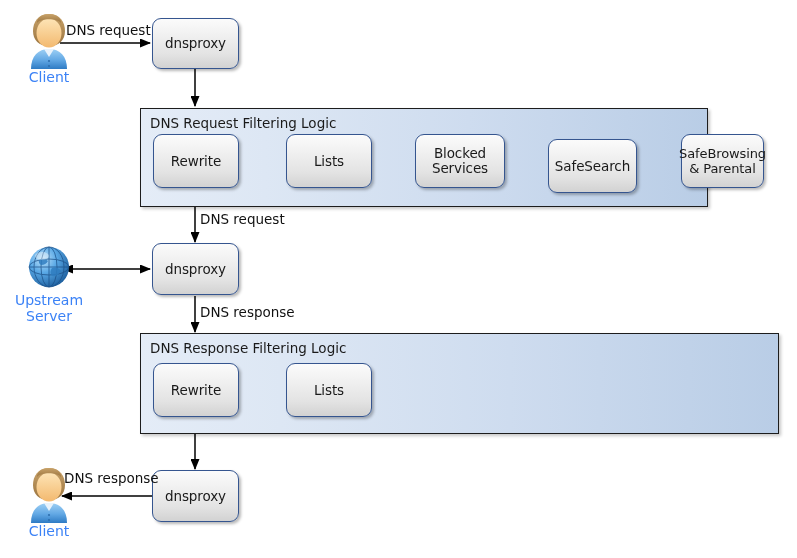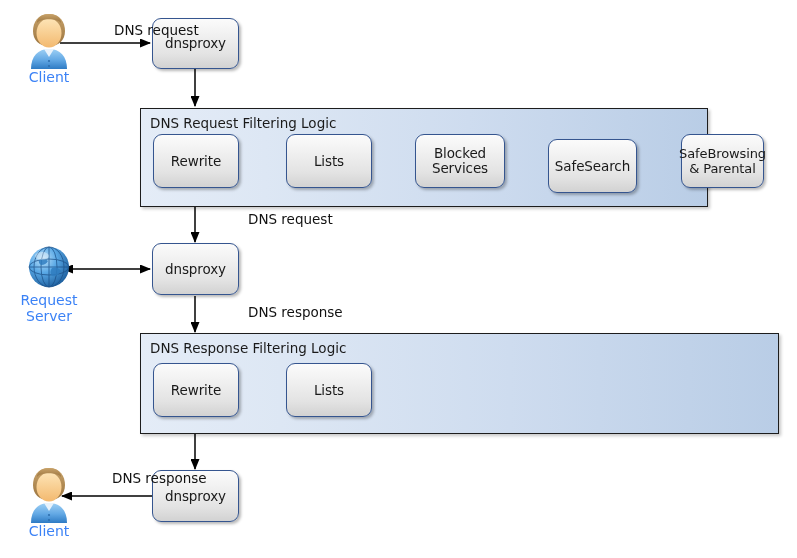--- a/index.html
+++ b/index.html
@@ -65,21 +65,20 @@
   }
 
   
   .lbl {
     position: absolute;
     font-size: 13.5px;
     line-height: 15.5px;
     color: #111111;
     white-space: nowrap;
     z-index: 4;
-    padding-left: 48px;
   }
   .lbl.center { text-align: center; }
 
   
   .actor {
     position: absolute;
     z-index: 4;
   }
   .actor-caption {
     position: absolute;
@@ -213,21 +212,21 @@
         <ellipse cx="24" cy="24" rx="15" ry="20"></ellipse>
         <line x1="4" y1="24" x2="44" y2="24"></line>
         <line x1="24" y1="4" x2="24" y2="44"></line>
       </g>
       <path d="M14 17 q5 -3 9 1 q-2 4 -7 4 q-3 -2 -2 -5 Z" fill="#2f7cc0" opacity="0.85"></path>
       <path d="M27 25 q6 -2 9 3 q-3 6 -9 5 q-3 -4 0 -8 Z" fill="#2f7cc0" opacity="0.85"></path>
       <ellipse cx="17" cy="13" rx="7" ry="4" fill="#ffffff" opacity="0.35"></ellipse>
     </svg>
   </div>
   <div class="actor-caption" style="left:8px; top:293px; width:82px;">
-    <span>Request</span><br>
+    <span>Upstream</span><br>
     <span>Server</span>
   </div>
 
   <div class="node" style="left:152px; top:243px; width:87px; height:52px;">
     <span>dnsproxy</span>
   </div>
 
   <div class="lbl" style="left:200px; top:305px;">DNS response</div>
 
   <div class="group" style="left:140px; top:333px; width:639px; height:101px;">

